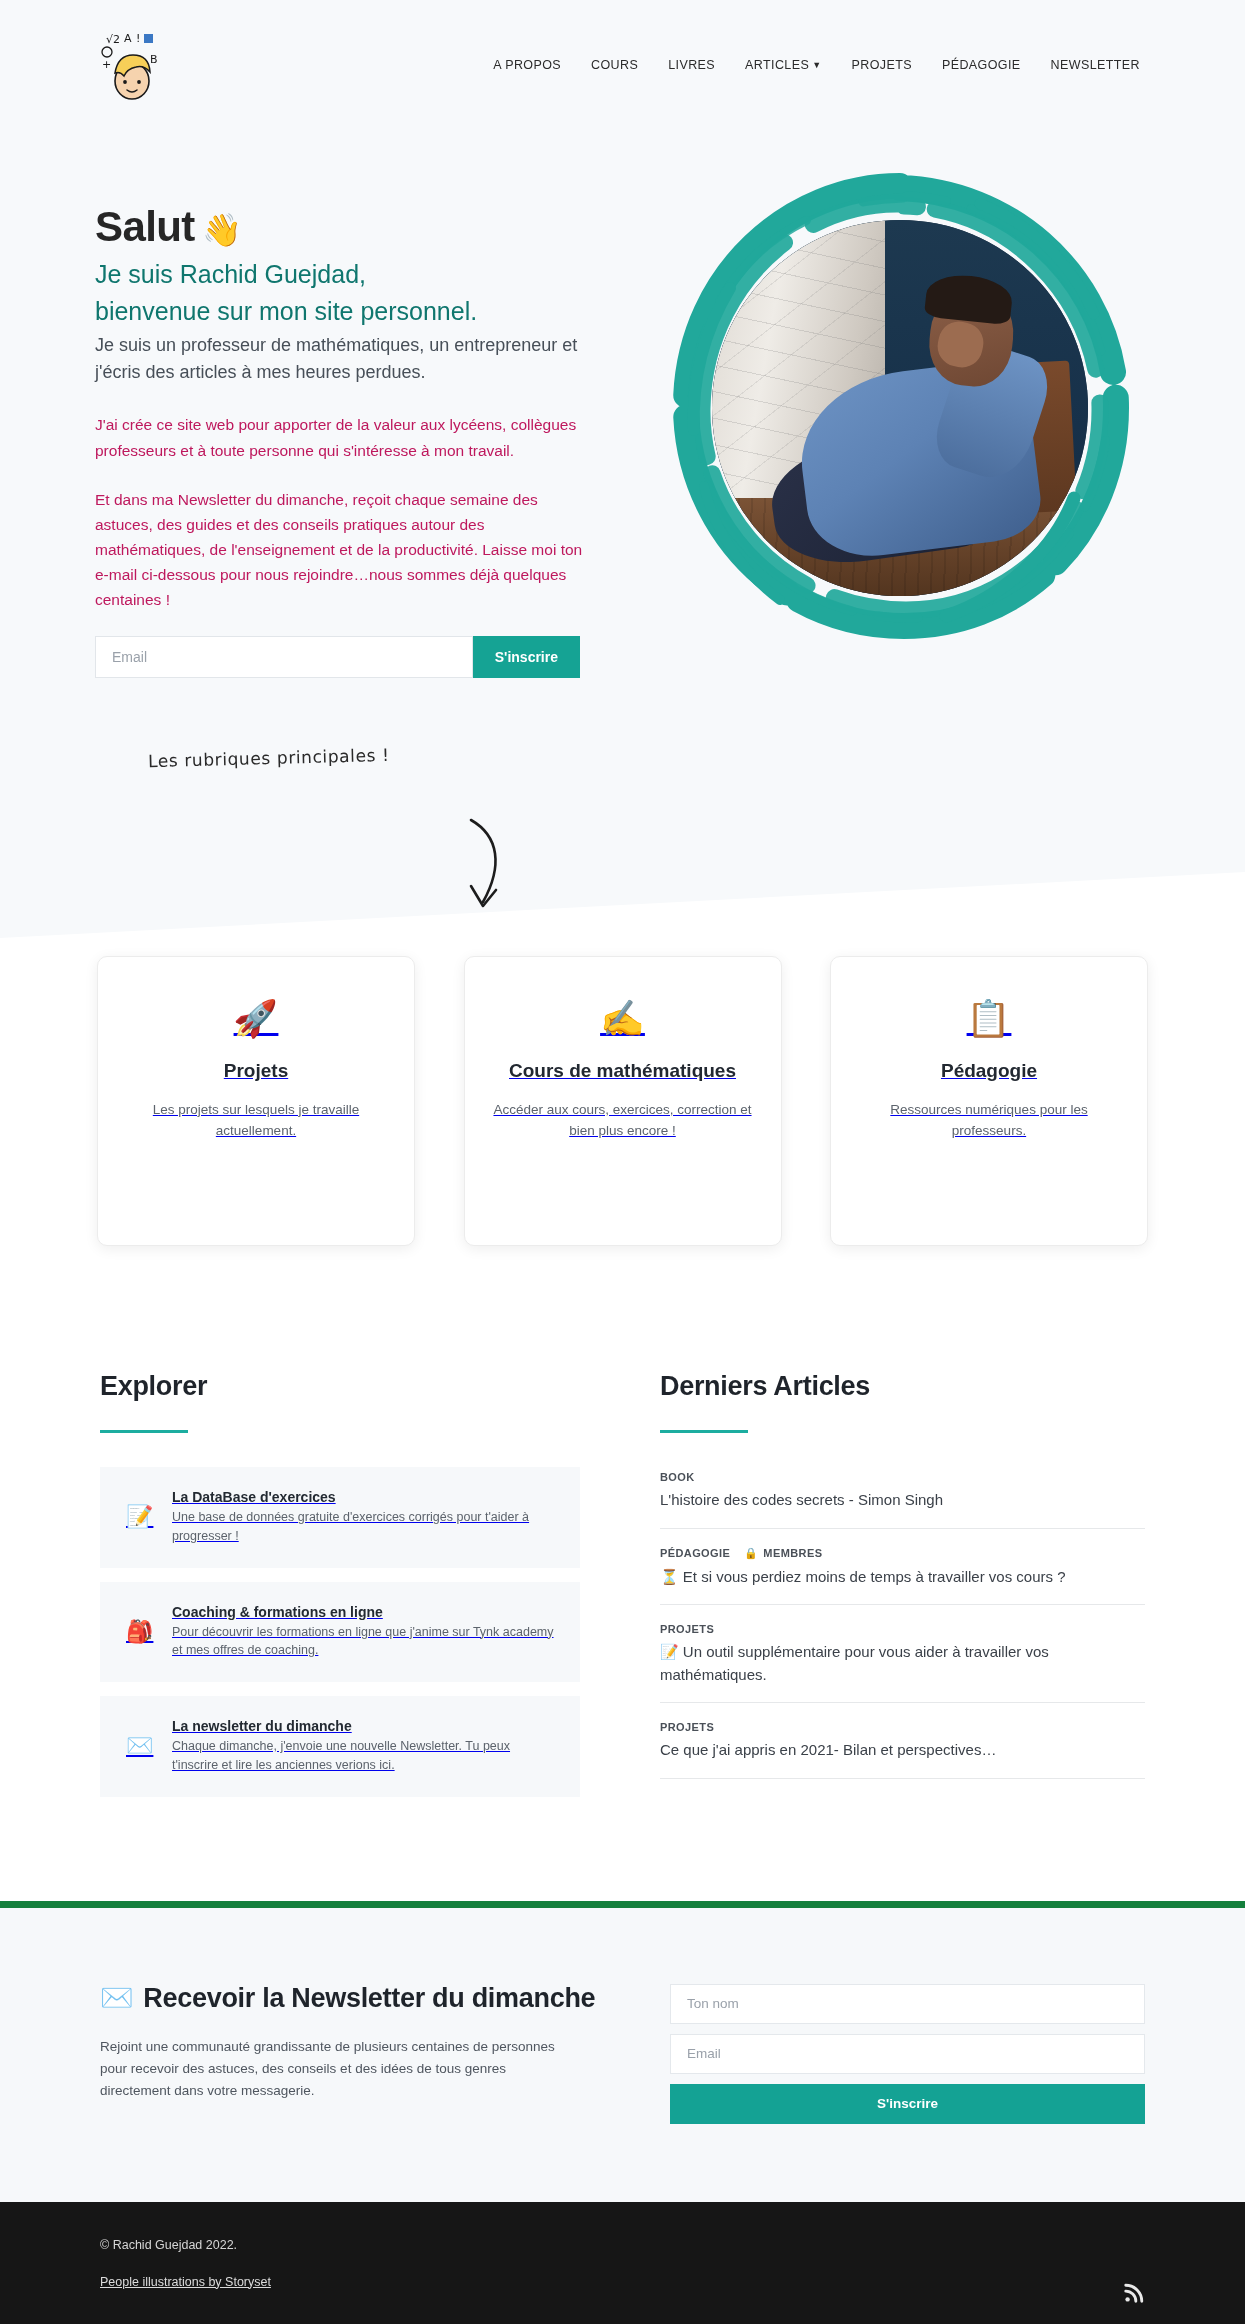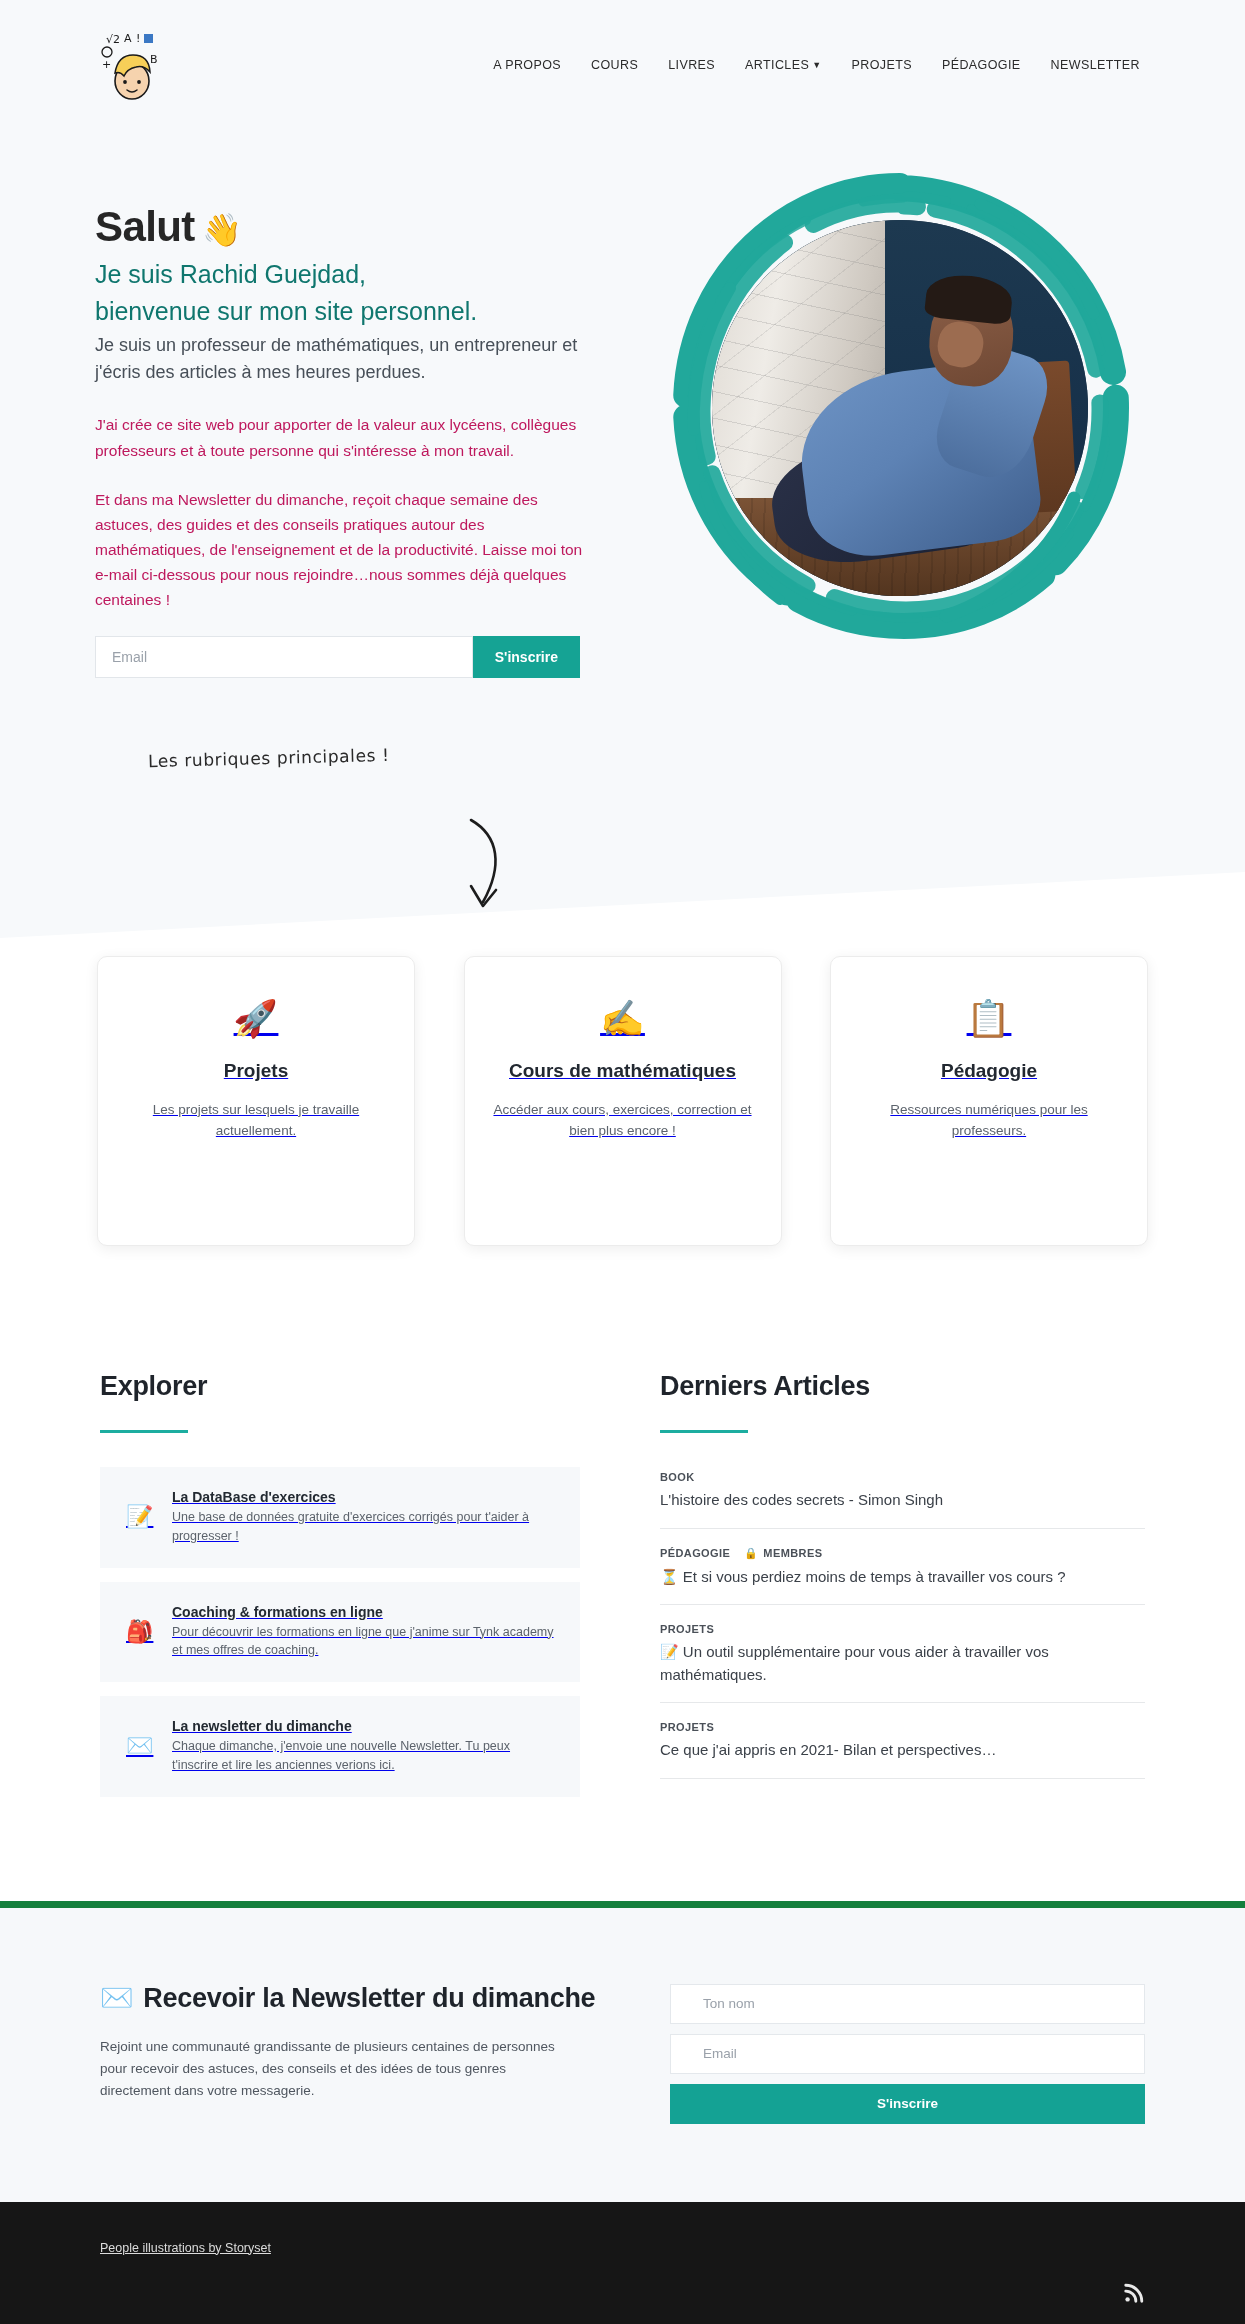--- a/index.html
+++ b/index.html
@@ -296,21 +296,21 @@
   .nl-head {
     font-size: 27px; font-weight: 700; color: #1f242b;
     line-height: 1.35; margin-bottom: 20px; letter-spacing: -.3px;
   }
   .nl-head .env { margin-right: 10px; }
   .nl-copy { font-size: 13.5px; line-height: 1.65; color: #4f565f; max-width: 470px; }
   .nl-right { flex: 1; padding-top: 4px; }
   .nl-input {
     display: block; width: 100%; height: 40px;
     border: 1px solid #e4e8ec; background: #ffffff;
-    font-size: 13.5px; color: #3b4149; padding: 0 32px;
+    font-size: 13.5px; color: #3b4149; padding: 0 16px;
     margin-bottom: 10px; outline: none;
     font-family: "Liberation Sans", sans-serif;
   }
   .nl-input::placeholder { color: #9aa1aa; }
   .nl-btn {
     display: block; width: 100%; height: 40px;
     background: #14a294; color: #ffffff;
     border: none; font-size: 13.5px; font-weight: 700;
     cursor: pointer; font-family: "Liberation Sans", sans-serif;
   }
@@ -524,20 +524,21 @@
     <form>
       <input class="nl-input" type="text" placeholder="Ton nom" style="">
       <input class="nl-input" type="email" placeholder="Email" style="">
       <button class="nl-btn" type="submit">S'inscrire</button>
     </form>
   </div>
 </section>
 
 <footer>
   <div class="foot-left">
+    <div class="foot-copy">© Rachid Guejdad 2022.</div>
     <a class="foot-link" href="#">People illustrations by Storyset</a>
   </div>
   <a class="rss" href="#">
     <svg class="rss" viewBox="0 0 24 24">
       <circle cx="5" cy="19" r="2.4" fill="#e9e9e9"></circle>
       <path d="M3 10 A11 11 0 0 1 14 21" fill="none" stroke="#e9e9e9" stroke-width="3.1" stroke-linecap="round"></path>
       <path d="M3 3.5 A17.5 17.5 0 0 1 20.5 21" fill="none" stroke="#e9e9e9" stroke-width="3.1" stroke-linecap="round"></path>
     </svg>
   </a>
 </footer>

